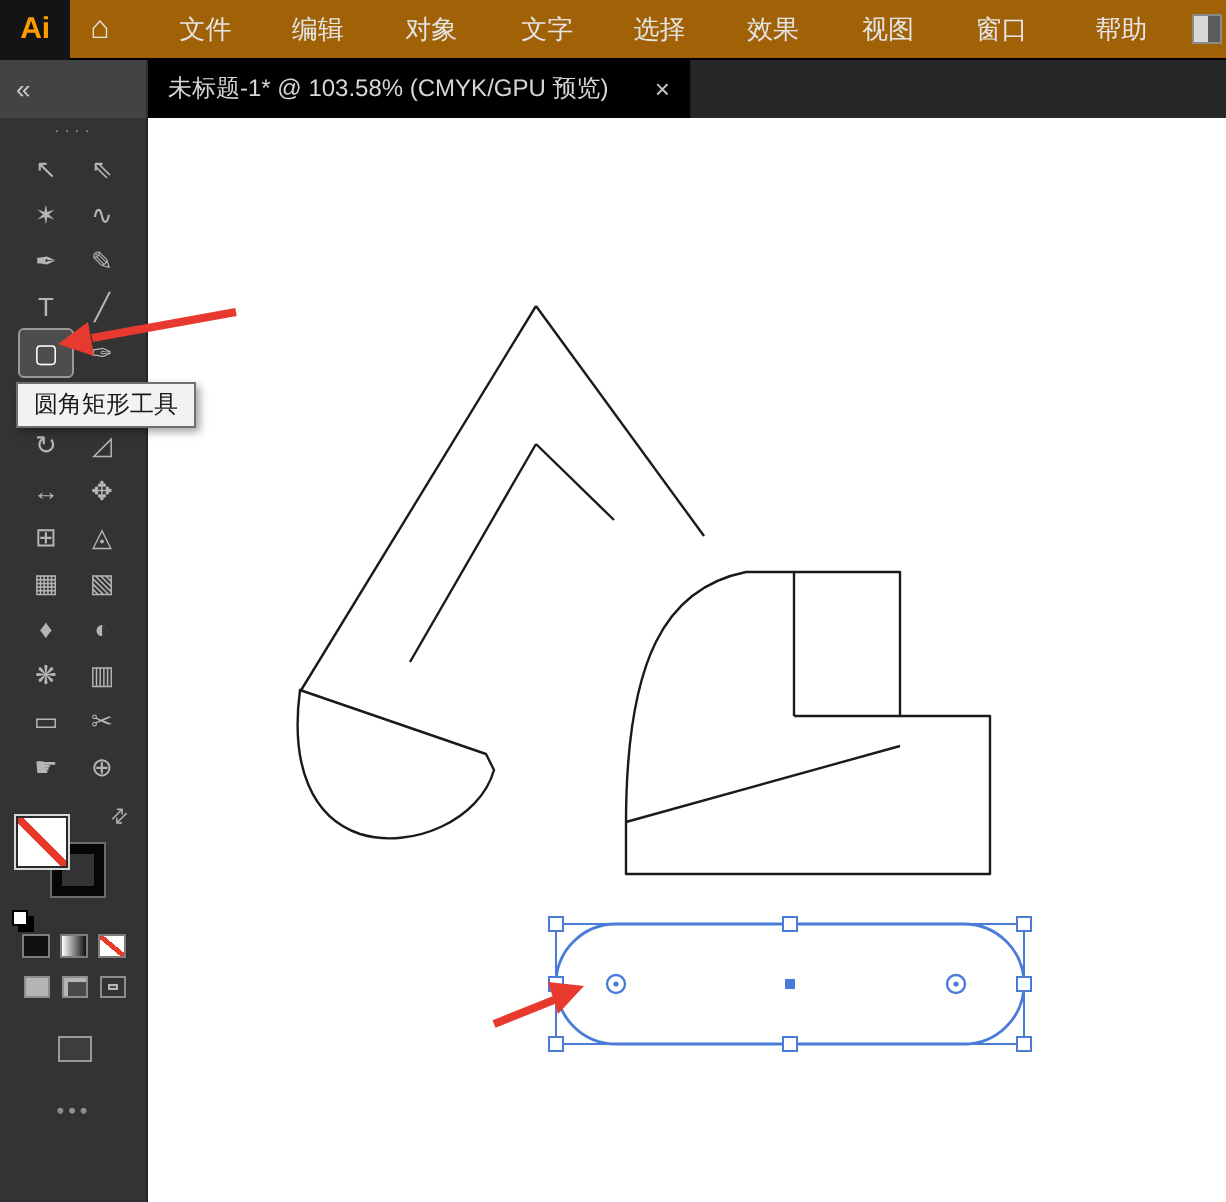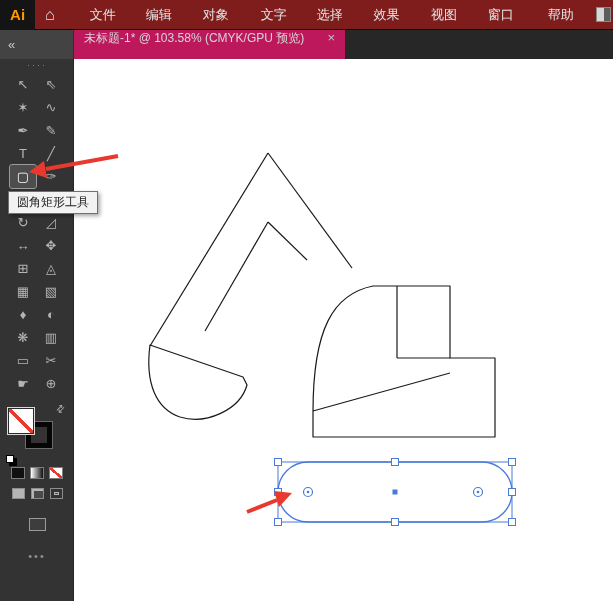--- a/index.html
+++ b/index.html
@@ -2,36 +2,36 @@
 <html style="--accent: #4a7bd8; --red: #e8392e; --ink: #1a1a1a;"><head>
 <meta charset="utf-8">
 <style>
   * { margin:0; padding:0; box-sizing:border-box; }
   html,body { width:613px; height:601px; overflow:hidden; }
   body { font-family:"Liberation Sans","DejaVu Sans",sans-serif; background:#000; }
   .app { position:relative; width:613px; height:601px; background:#fff; overflow:hidden; }
 
   
   .menubar { position:absolute; left:0; top:0; width:613px; height:30px;
-    background:#7f1d1d; display:flex; align-items:center; border-bottom:1px solid #000; }
+    background:#a16207; display:flex; align-items:center; border-bottom:1px solid #000; }
   .ai-logo { width:38px; height:30px; background:#141414; color:#ff9a00; font-weight:bold;
     font-size:15px; display:flex; align-items:center; justify-content:center; }
   .home { width:32px; height:30px; color:#e0e0e0; font-size:16px; display:flex;
     align-items:center; justify-content:center; }
   .menu-items { display:flex; margin-left:16px; height:30px; align-items:center; }
   .menu-item { color:#e4e4e4; font-size:13px; padding:0 9px; height:30px; line-height:30px; cursor:default; }
   .mb-spacer { flex:1; }
   .ws-icon { width:16px; height:15px; margin-right:2px; border:1px solid #8a8a8a;
     background:linear-gradient(90deg,#d7d7d7 55%,#5c5c5c 55%); }
 
   
   .tabbar { position:absolute; left:0; top:30px; width:613px; height:29px; display:flex; background:#272727; }
   .collapse { width:74px; height:29px; background:#434343; color:#c8c8c8; font-size:13px;
     display:flex; align-items:center; padding-left:8px; border-right:1px solid #2e2e2e; }
-  .tab { width:272px; height:29px; background:#be185d; display:flex; 
+  .tab { width:272px; height:29px; background:#000000; display:flex; align-items:center;
     padding:0 10px; border-right:1px solid #222; }
   .tab-title { flex:1; color:#d6d6d6; font-size:12px; white-space:nowrap; overflow:hidden; }
   .tab-close { margin-left:8px; color:#c4c4c4; font-size:13px; cursor:pointer; }
   .tab-rest { flex:1; background:#272727; }
 
   
   .main { position:absolute; left:0; top:59px; width:613px; height:542px; display:flex; }
   .toolbar { position:relative; width:74px; height:542px; background:#333333;
     border-right:1px solid #242424; flex:none; }
   .drag-dots { position:absolute; top:1px; left:0; width:74px; text-align:center;

